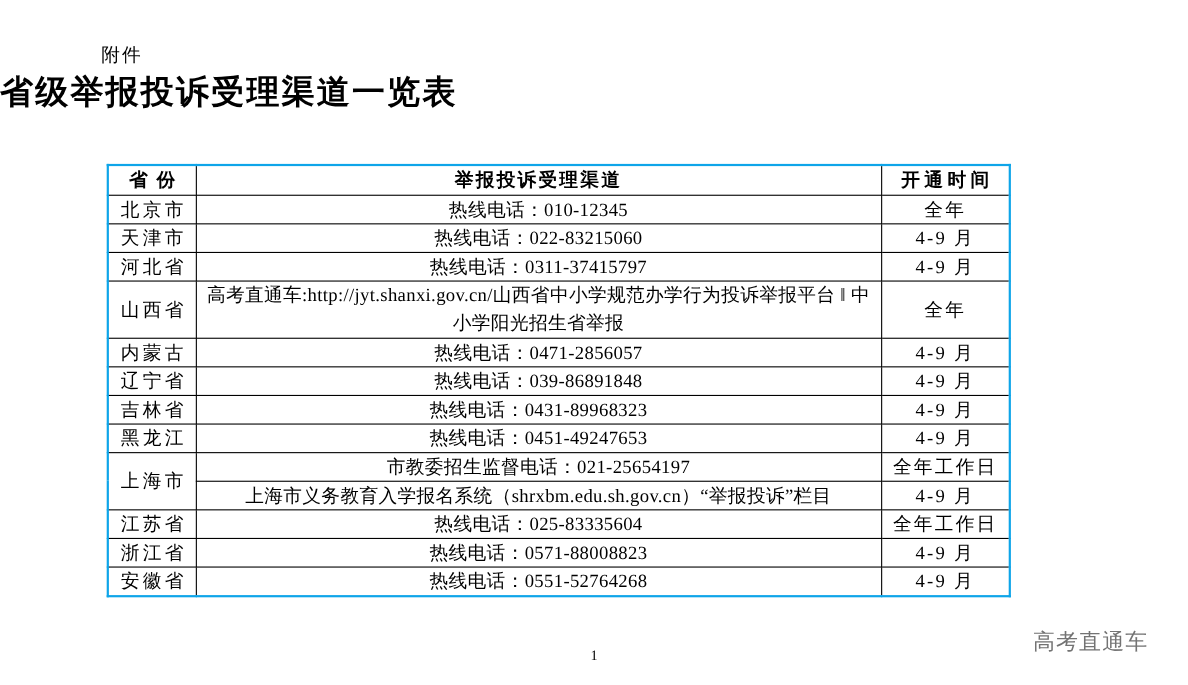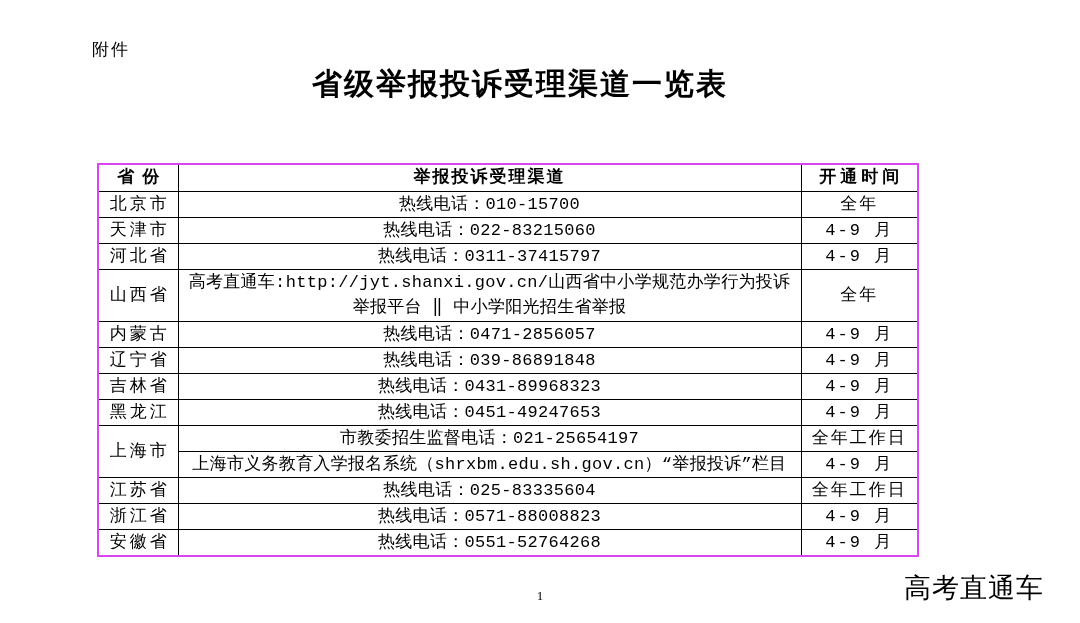--- a/index.html
+++ b/index.html
@@ -10,30 +10,29 @@
     overflow:hidden;
     font-family:"Liberation Serif","DejaVu Serif",serif;
     color:#000;
   }
   .attachment-label {
     position:absolute; left:92px; top:38px;
     font-size:17px; letter-spacing:2px;
   }
   .doc-title {
     position:absolute; left:0; top:64px; width:1040px;
-    text-align:center;
+    text-align:left;
     font-size:30px; font-weight:bold; letter-spacing:2px;
   }
   table.channels {
-    position:absolute; left:97px; top:163px;
+    position:absolute; left:97px; top:149px;
     width:820px;
     border-collapse:collapse;
     table-layout:fixed;
-    border:2px solid #d946ef;
-    font-family:Liberation Mono, monospace;
+    border:2px solid #0ea5e9;
   }
   table.channels th, table.channels td {
     border:1px solid #000;
     padding:0 2px;
     text-align:center;
     vertical-align:middle;
     font-size:17px;
     line-height:25px;
     overflow:hidden;
   }
@@ -47,22 +46,22 @@
   td.cell-province { letter-spacing:3px; text-indent:3px; }
   td.cell-time     { letter-spacing:2px; }
   td.cell-channel  { letter-spacing:0.3px; }
   td.top-align     { vertical-align:top; padding-top:1px; }
   .footer-page {
     position:absolute; left:0; top:588px; width:1080px;
     text-align:center; font-size:13px;
   }
   .watermark {
     position:absolute; right:36px; top:570px;
-    font-size:27px; letter-spacing:1px;
-    color:#000000;
+    font-size:20px; letter-spacing:1px;
+    color:#737373;
     font-family:"Liberation Sans","DejaVu Sans",sans-serif;
     text-shadow:0.5px 0.5px 0 #ffffff;
   }
 </style>
 </head>
 <body>
 
 <div class="attachment-label">附件</div>
 
 <div class="doc-title">省级举报投诉受理渠道一览表</div>
@@ -74,21 +73,21 @@
     <col style="width:117px">
   </colgroup>
   <tbody>
       <tr class="h-header">
     <th class="head-province">省份</th>
     <th class="head-channel">举报投诉受理渠道</th>
     <th class="head-time">开通时间</th>
   </tr>
   <tr class="h-normal">
     <td class="cell-province">北京市</td>
-    <td class="cell-channel">热线电话：010-15700</td>
+    <td class="cell-channel">热线电话：010-12345</td>
     <td class="cell-time">全年</td>
   </tr>
   <tr class="h-normal">
     <td class="cell-province">天津市</td>
     <td class="cell-channel">热线电话：022-83215060</td>
     <td class="cell-time">4-9 月</td>
   </tr>
   <tr class="h-normal">
     <td class="cell-province">河北省</td>
     <td class="cell-channel">热线电话：0311-37415797</td>

